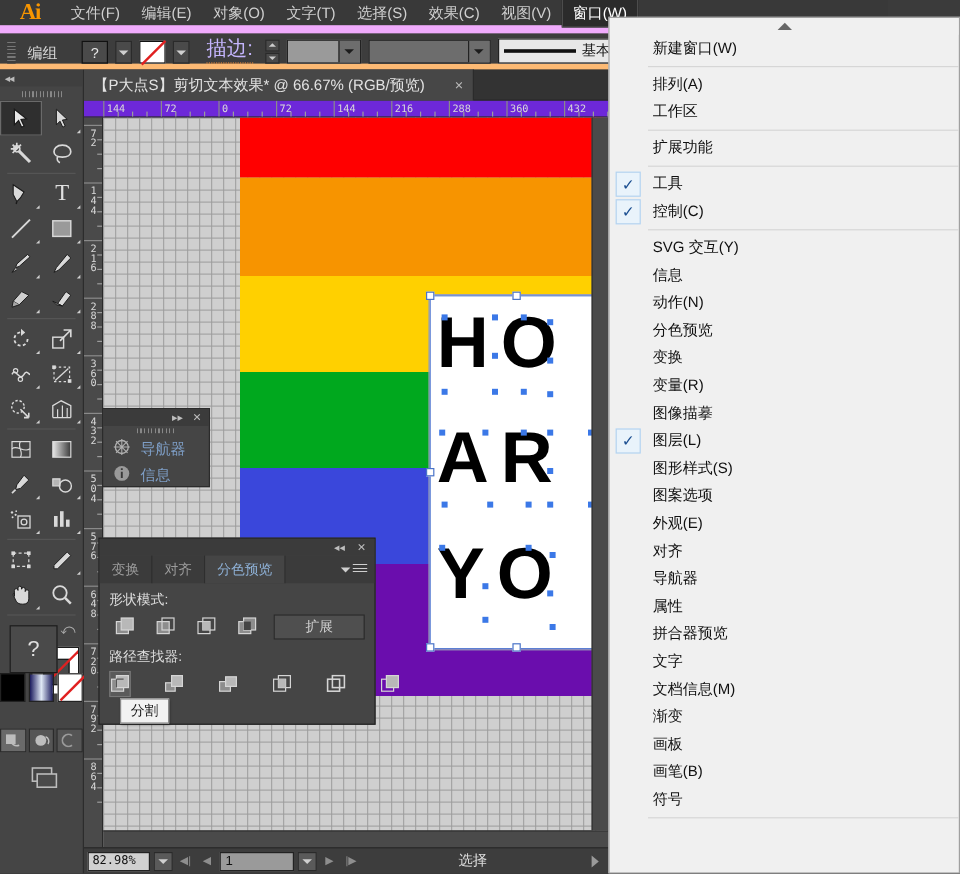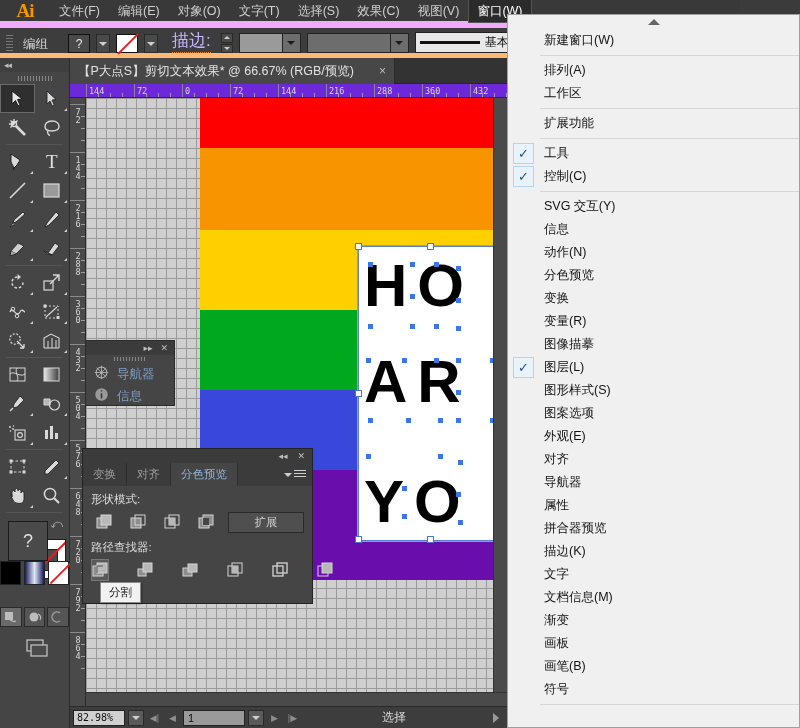--- a/index.html
+++ b/index.html
@@ -677,21 +677,21 @@
         <div class="stripe" style="background: rgb(247, 148, 0); top: 50px; height: 82px;"></div>
         <div class="stripe" style="background: rgb(255, 208, 0); top: 132px; height: 80px;"></div>
         <div class="stripe" style="background: rgb(0, 168, 30); top: 212px; height: 80px;"></div>
         <div class="stripe" style="background: rgb(58, 71, 219); top: 292px; height: 80px;"></div>
         <div class="stripe" style="background: rgb(106, 13, 173); top: 372px; height: 110px;"></div>
       </div>
     <div class="textsel">
       <div class="letters" id="letters">
           <div class="lrow" style="top: 10px;">HO</div>
           <div class="lrow" style="top: 106px;">AR</div>
-          <div class="lrow" style="top: 202px; margin-top: 24px;">YO</div>
+          <div class="lrow" style="top: 202px;">YO</div>
           <div class="anchor" style="left: 10px; top: 16px;"></div>
           <div class="anchor" style="left: 10px; top: 78px;"></div>
           <div class="anchor" style="left: 52px; top: 16px;"></div>
           <div class="anchor" style="left: 52px; top: 48px;"></div>
           <div class="anchor" style="left: 52px; top: 78px;"></div>
           <div class="anchor" style="left: 76px; top: 16px;"></div>
           <div class="anchor" style="left: 76px; top: 78px;"></div>
           <div class="anchor" style="left: 98px; top: 20px;"></div>
           <div class="anchor" style="left: 98px; top: 52px;"></div>
           <div class="anchor" style="left: 98px; top: 80px;"></div>
@@ -942,23 +942,20 @@
         <div class="dd-item">
           <span>导航器</span>
         </div>
         <div class="dd-item">
           <span>属性</span>
         </div>
         <div class="dd-item">
           <span>拼合器预览</span>
         </div>
         <div class="dd-item">
-          <span>描边(K)</span>
-        </div>
-        <div class="dd-item">
           <span>文字</span>
         </div>
         <div class="dd-item">
           <span>文档信息(M)</span>
         </div>
         <div class="dd-item">
           <span>渐变</span>
         </div>
         <div class="dd-item">
           <span>画板</span>

